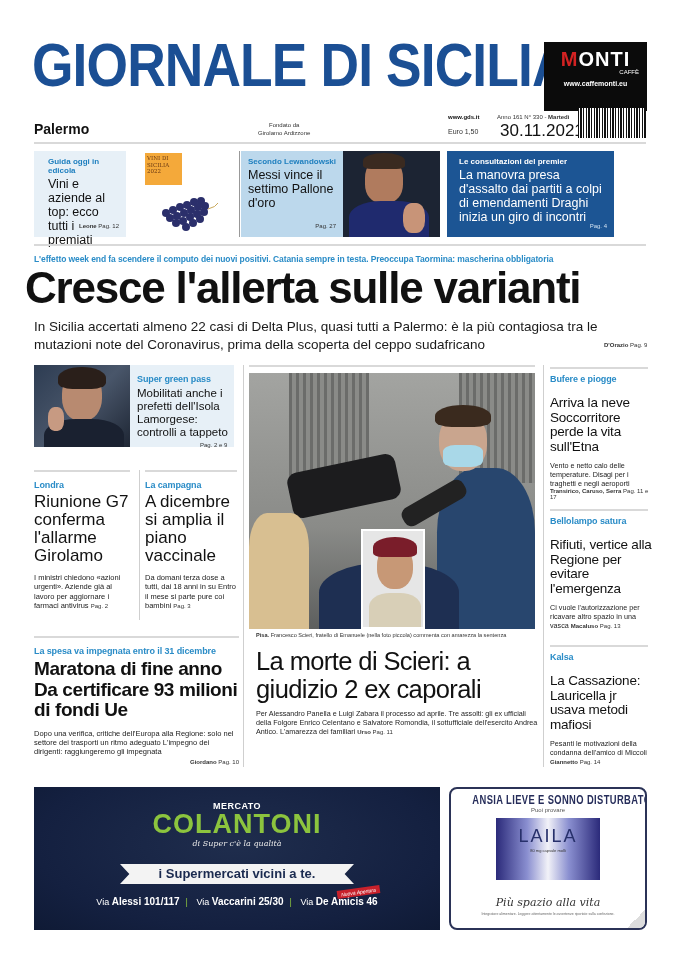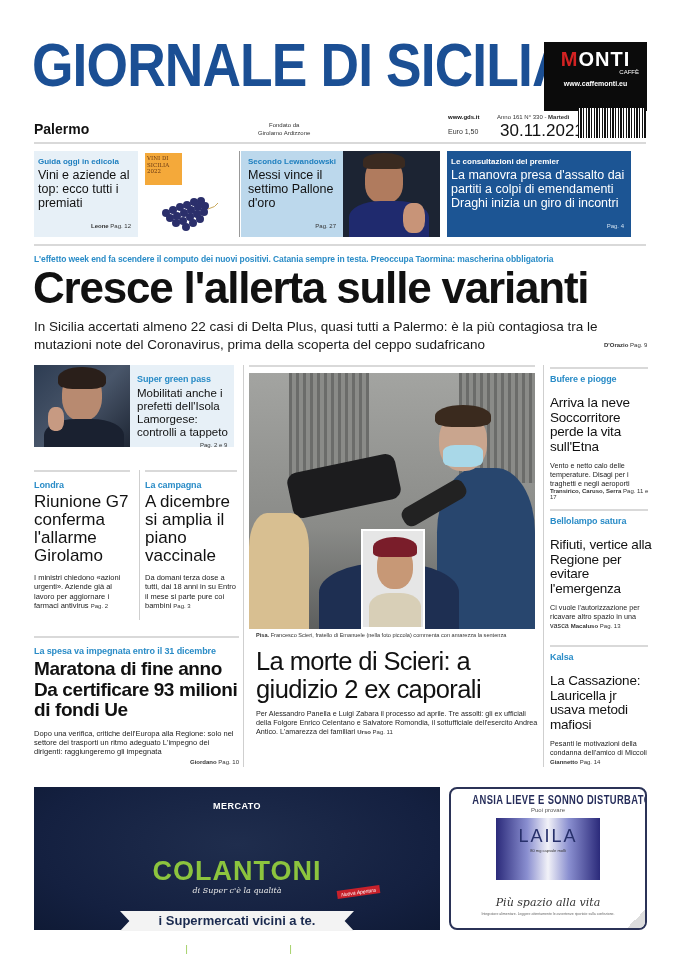--- a/index.html
+++ b/index.html
@@ -24,35 +24,35 @@
   #founded { left: 258px; top: 122px; font-size: 6px; text-align: center; line-height: 1.3; color: #333; }
   #website { left: 448px; top: 114px; font-size: 6px; font-weight: bold; }
   #price { left: 448px; top: 128px; font-size: 7px; color: #333; }
   #issue { left: 497px; top: 114px; font-size: 6px; color: #333; }
   #issue b { font-weight: bold; }
   #date { left: 500px; top: 121px; font-size: 17px; color: #111; }
   #barcode { left: 578px; top: 108px; width: 68px; height: 30px; background: repeating-linear-gradient(90deg, #111 0 1px, #fff 1px 2px, #111 2px 4px, #fff 4px 5px, #111 5px 6px, #fff 6px 8px); }
 
   
   .teaser { position: absolute; top: 151px; height: 86px; }
-  #teaser-wine { left: 34px; width: 104px; background: #e7f0f7; padding: 6px 4px; }
+  #teaser-wine { left: 34px; width: 92px; background: #e7f0f7; padding: 6px 14px; }
   #teaser-wine-img { left: 138px; width: 99px; background: #fff; }
   #teaser-messi { left: 241px; width: 102px; background: #bcd8ec; padding: 6px 7px; }
   #teaser-messi-img { left: 343px; width: 97px; background: #1c2433; overflow: hidden; }
-  #teaser-premier { left: 447px; width: 184px; background: #1c5594; color: #fff; padding: 6px 4px; }
+  #teaser-premier { left: 447px; width: 167px; background: #1c5594; color: #fff; padding: 6px 12px; }
   .teaser .t-title { font-size: 12.5px; line-height: 1.12; margin-top: 2px; }
   .teaser .t-kicker { font-size: 8px; font-weight: bold; color: #1e7fbf; }
   #teaser-premier .t-kicker { color: #fff; }
   #teaser-premier .t-title { font-size: 12.5px; }
   .teaser .t-pg { position: absolute; right: 7px; bottom: 8px; font-size: 6px; color: #333; }
   #teaser-premier .t-pg { color: #cfe0f0; }
 
   
   #main-kicker { left: 34px; top: 254px; font-size: 8.5px; }
-  #main-headline { left: 33px; top: 264px; font-size: 44px; font-weight: bold; letter-spacing: -1.2px; white-space: nowrap; line-height: 1.1; }
+  #main-headline { left: 25px; top: 264px; font-size: 44px; font-weight: bold; letter-spacing: -1.2px; white-space: nowrap; line-height: 1.1; }
   #main-sub { left: 34px; top: 318px; font-size: 13.5px; line-height: 1.3; color: #1a1a1a; width: 570px; }
   #main-pg { left: 604px; top: 342px; }
 
   
   #greenpass-box { left: 34px; top: 365px; width: 200px; height: 82px; background: #e7f0f7; }
   #greenpass-photo { left: 34px; top: 365px; width: 96px; height: 82px; background: linear-gradient(135deg, #2d3c52 0%, #49566a 50%, #1e2634 100%); overflow: hidden; }
   #greenpass-text { left: 137px; top: 374px; width: 100px; }
   #greenpass-text .t-title { font-size: 11.5px; line-height: 1.13; margin-top: 3px; }
   #greenpass-pg { left: 200px; top: 442px; }
 
@@ -76,21 +76,21 @@
   .rstory { position: absolute; left: 550px; width: 102px; }
   .rstory .t-title { font-size: 13.5px; font-weight: normal; line-height: 1.08; margin-top: 12px; letter-spacing: -0.2px; }
   .rstory .t-body { font-size: 7.2px; line-height: 1.25; margin-top: 7px; color: #222; }
   #rstory-bufere { top: 374px; }
   #rstory-bellolampo { top: 516px; }
   #rstory-kalsa { top: 652px; }
 
   
   #ad-colantoni { left: 34px; top: 787px; width: 406px; height: 143px; background: radial-gradient(ellipse at 50% 40%, #1f2d4d 0%, #142040 70%, #0f1a35 100%); color: #fff; text-align: center; }
   #ad-colantoni .mercato { font-size: 9px; font-weight: bold; margin-top: 14px; letter-spacing: 0.5px; }
-  #ad-colantoni .logo { font-size: 27px; font-weight: bold; color: #8cc43e; letter-spacing: 1px; line-height: 1; margin-top: 47px; }
+  #ad-colantoni .logo { font-size: 27px; font-weight: bold; color: #8cc43e; letter-spacing: 1px; line-height: 1; }
   #ad-colantoni .tag { font-family: "DejaVu Serif", serif; font-style: italic; font-size: 8px; color: #e8e8e8; margin-top: 1px; }
   #ad-colantoni .ribbon { margin: 16px auto 0; width: 234px; height: 20px; background: #f3f3f3; color: #1a2a4f; font-weight: bold; font-size: 13px; line-height: 20px; clip-path: polygon(0 0, 100% 0, 96% 50%, 100% 100%, 0 100%, 4% 50%); }
   #ad-colantoni .addr { font-size: 9px; margin-top: 12px; white-space: nowrap; }
   #ad-colantoni .addr b { font-weight: bold; font-size: 10px; }
   #ad-colantoni .addr .sep { color: #8cc43e; margin: 0 6px; }
   #ad-colantoni .badge { position: absolute; left: 303px; top: 101px; background: #c8212b; color: #fff; font-size: 5px; font-style: italic; padding: 1px 4px; transform: rotate(-8deg); }
 
   #ad-laila { left: 449px; top: 787px; width: 198px; height: 143px; border: 2px solid #2b3357; border-radius: 8px; background: #fff; text-align: center; overflow: hidden; }
   #ad-laila .q { font-size: 12px; font-weight: bold; color: #262d5a; margin-top: 4px; transform: scaleX(0.78); white-space: nowrap; letter-spacing: 0.5px; }
   #ad-laila .sub { font-size: 6px; color: #555; }

